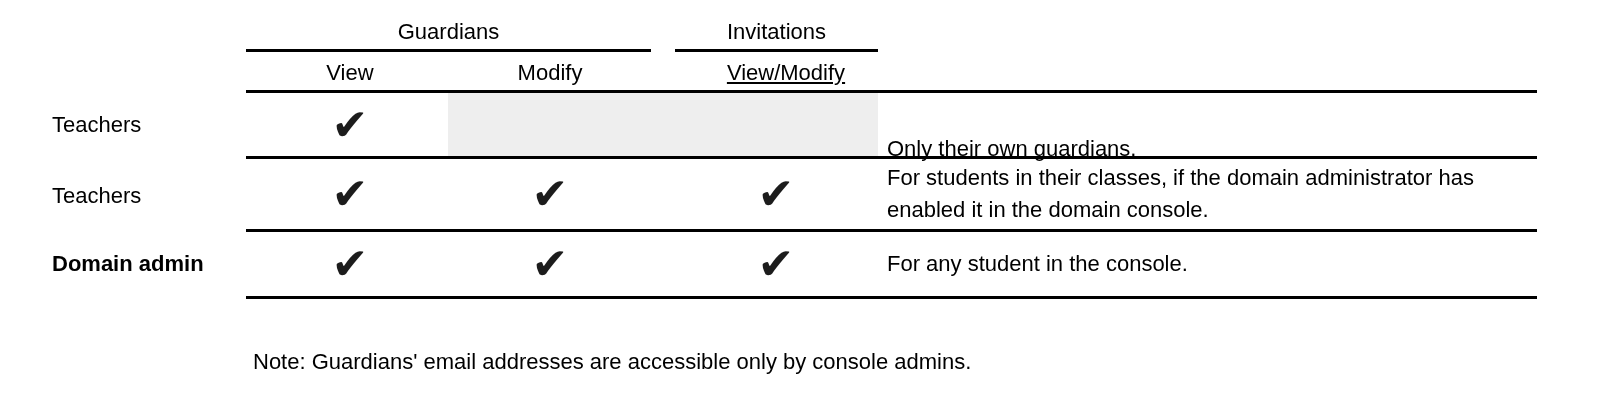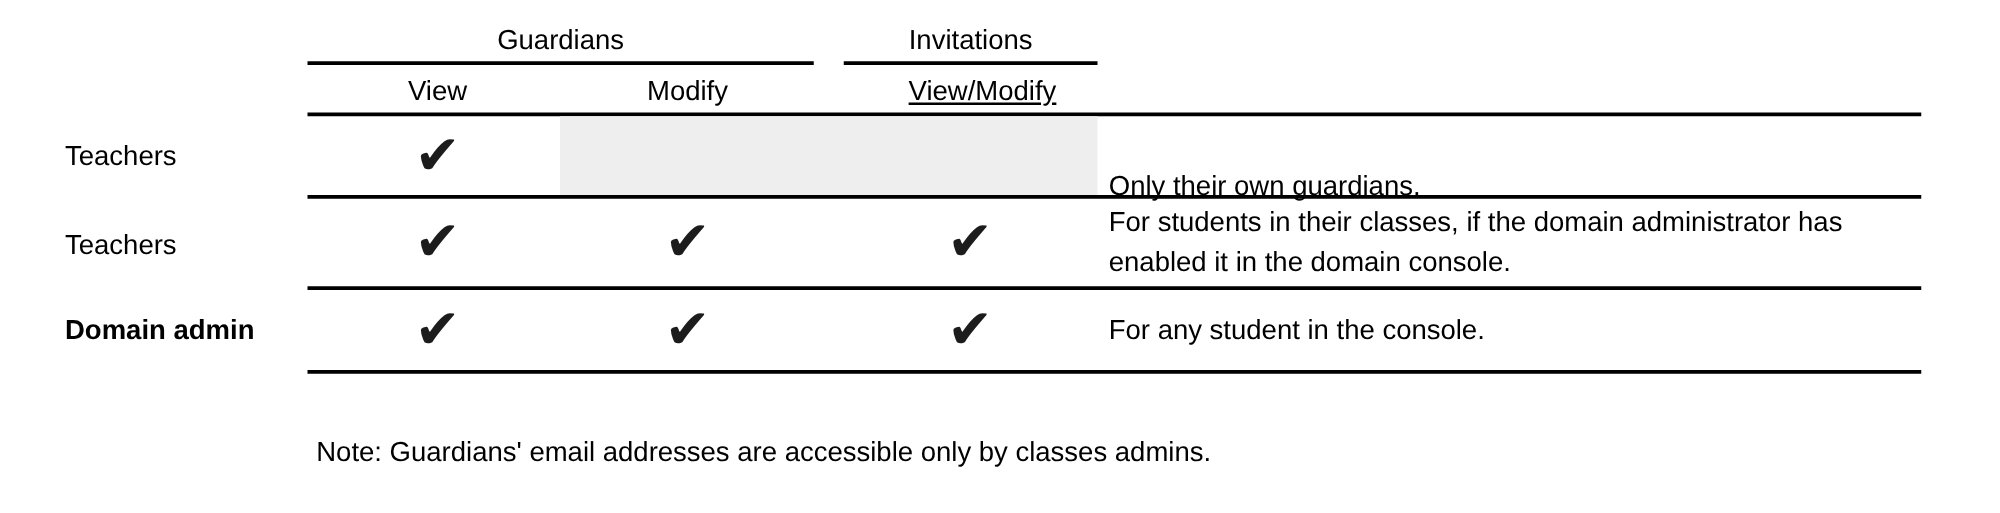--- a/index.html
+++ b/index.html
@@ -109,13 +109,13 @@
 
 <div>
   <div class="row-label" style="top:248px;font-weight:bold;">Domain admin</div>
   <div class="check" style="left:320px; top:239px;">✔</div>
   <div class="check" style="left:520px; top:239px;">✔</div>
   <div class="check" style="left:746px; top:239px;">✔</div>
   <div class="note-cell" style="top:248px;">For any student in the console.</div>
 </div>
 <div class="hline" style="left:246px; top:296px; width:1291px;"></div>
 
-<div class="footnote">Note: Guardians' email addresses are accessible only by classes admins.</div>
+<div class="footnote">Note: Guardians' email addresses are accessible only by console admins.</div>
 
 </body></html>

